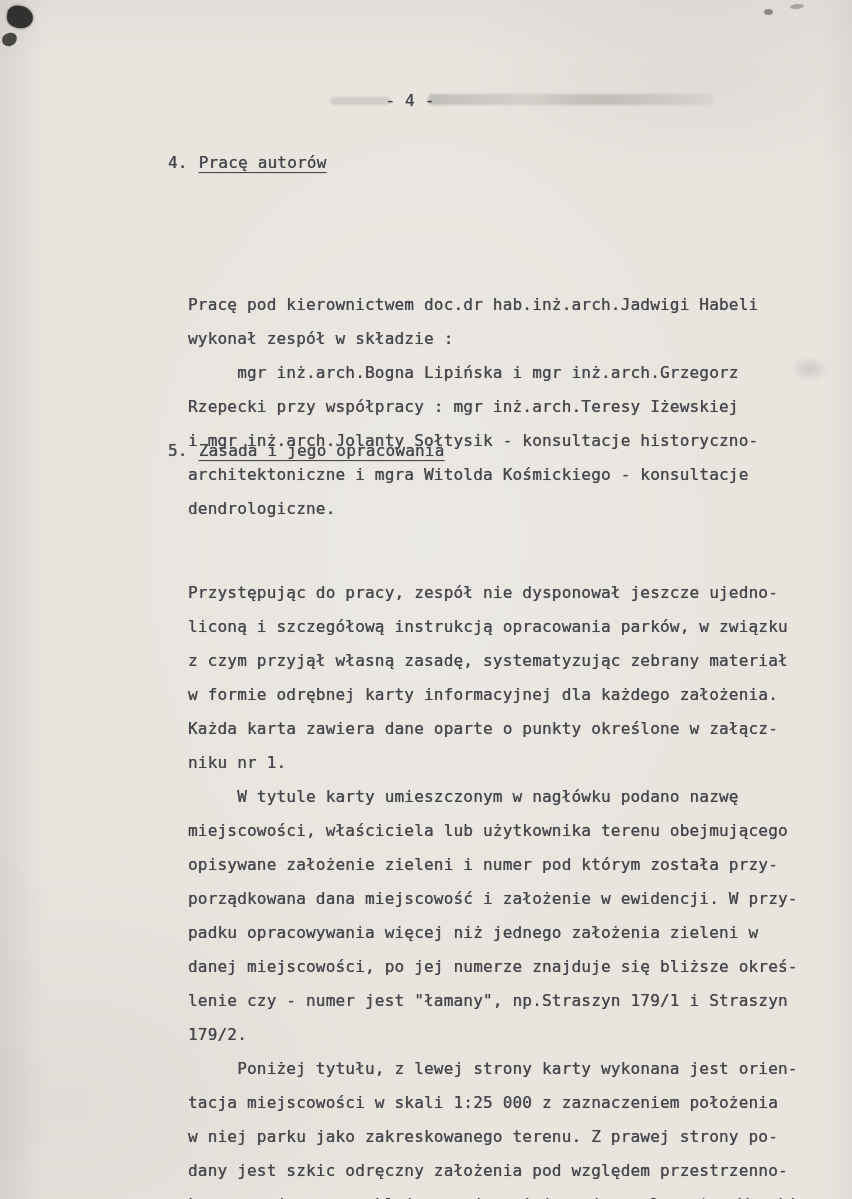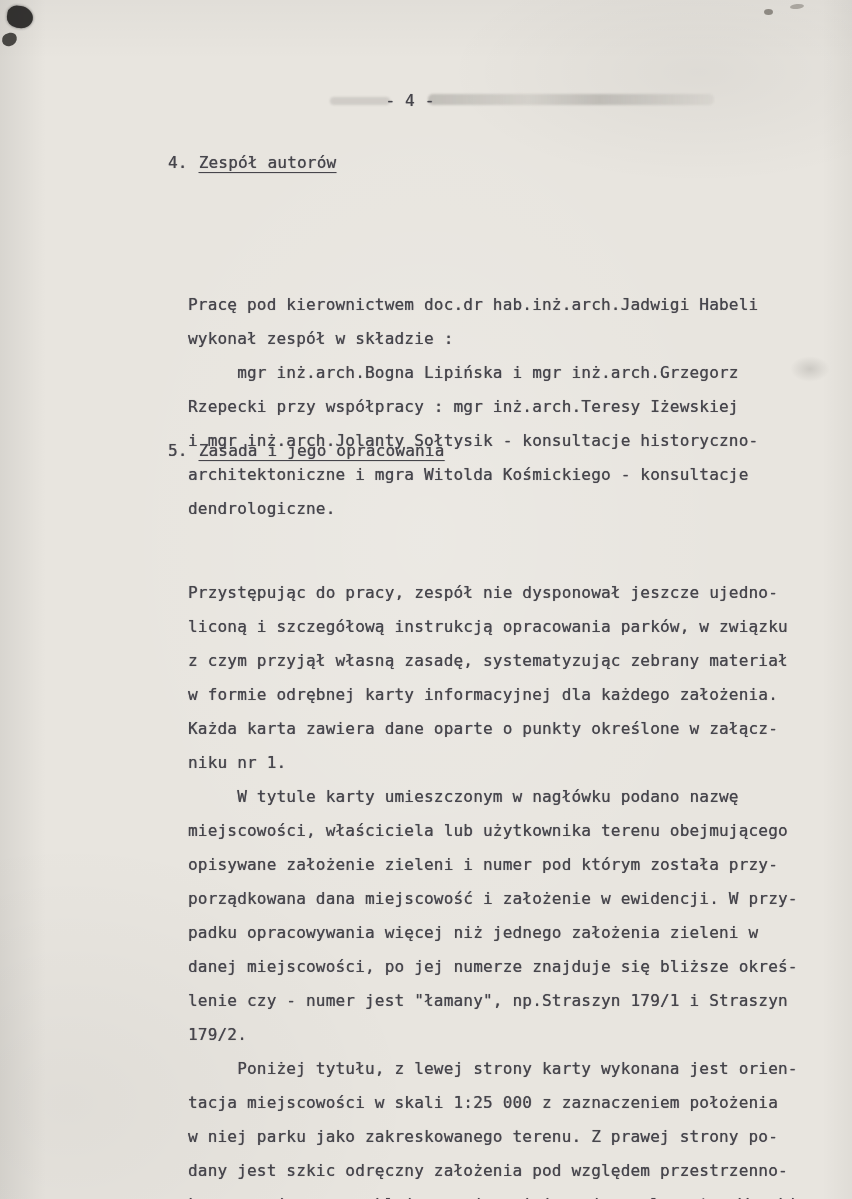--- a/index.html
+++ b/index.html
@@ -107,21 +107,21 @@
   <div class="artifact speck-topright-2"></div>
   <div class="artifact streak-pagenumber"></div>
   <div class="artifact streak-pagenumber-left"></div>
   <div class="artifact smudge-right-mid"></div>
 
   <div class="page-number typewriter">- 4 -</div>
 
   <div class="section section-4">
     <div class="section-heading-row typewriter">
       <span class="section-number">4.</span>
-      <span class="section-title">Zespół autorów</span>
+      <span class="section-title">Pracę autorów</span>
     </div>
     <div class="section-body typewriter">
       
     <div class="line">Pracę pod kierownictwem doc.dr hab.inż.arch.Jadwigi Habeli</div><div class="line">wykonał zespół w składzie :</div><div class="line">     mgr inż.arch.Bogna Lipińska i mgr inż.arch.Grzegorz</div><div class="line">Rzepecki przy współpracy : mgr inż.arch.Teresy Iżewskiej</div><div class="line">i mgr inż.arch.Jolanty Sołtysik - konsultacje historyczno-</div><div class="line">architektoniczne i mgra Witolda Kośmickiego - konsultacje</div><div class="line">dendrologiczne.</div></div>
   </div>
 
   <div class="section section-5">
     <div class="section-heading-row typewriter">
       <span class="section-number">5.</span>
       <span class="section-title">Zasada i jego opracowania</span>

